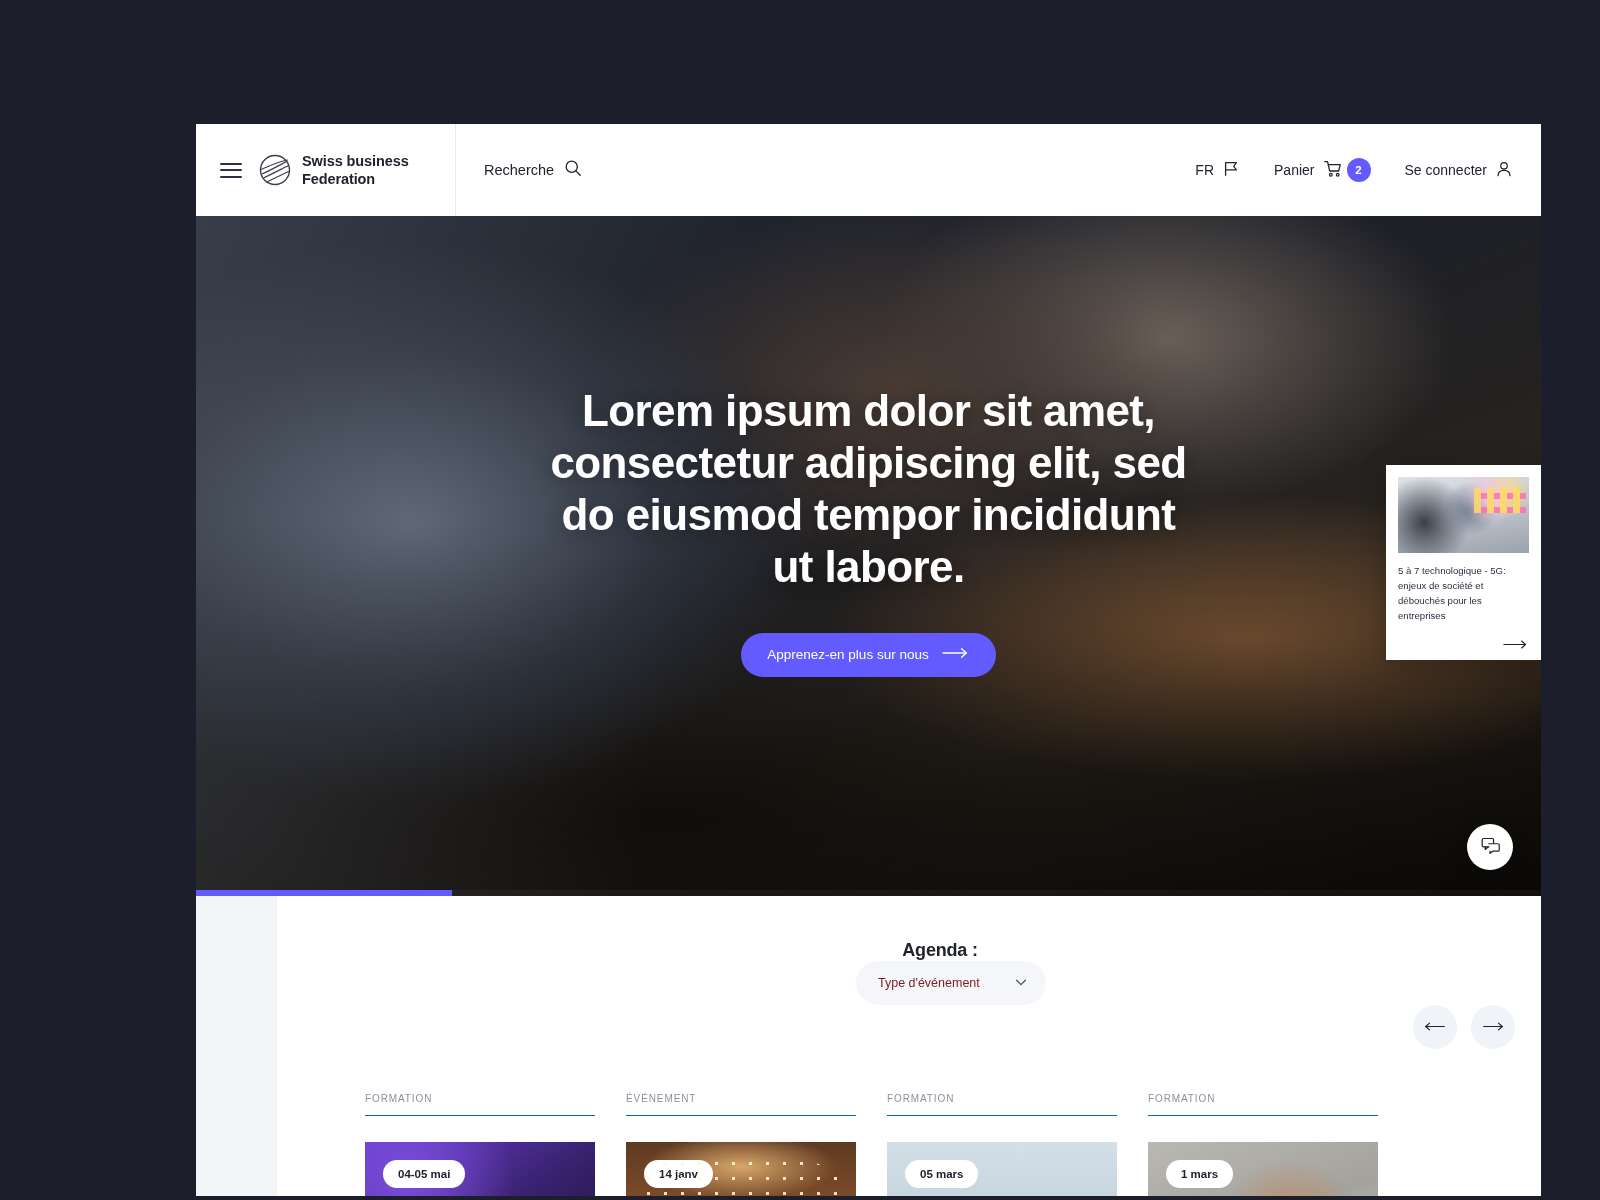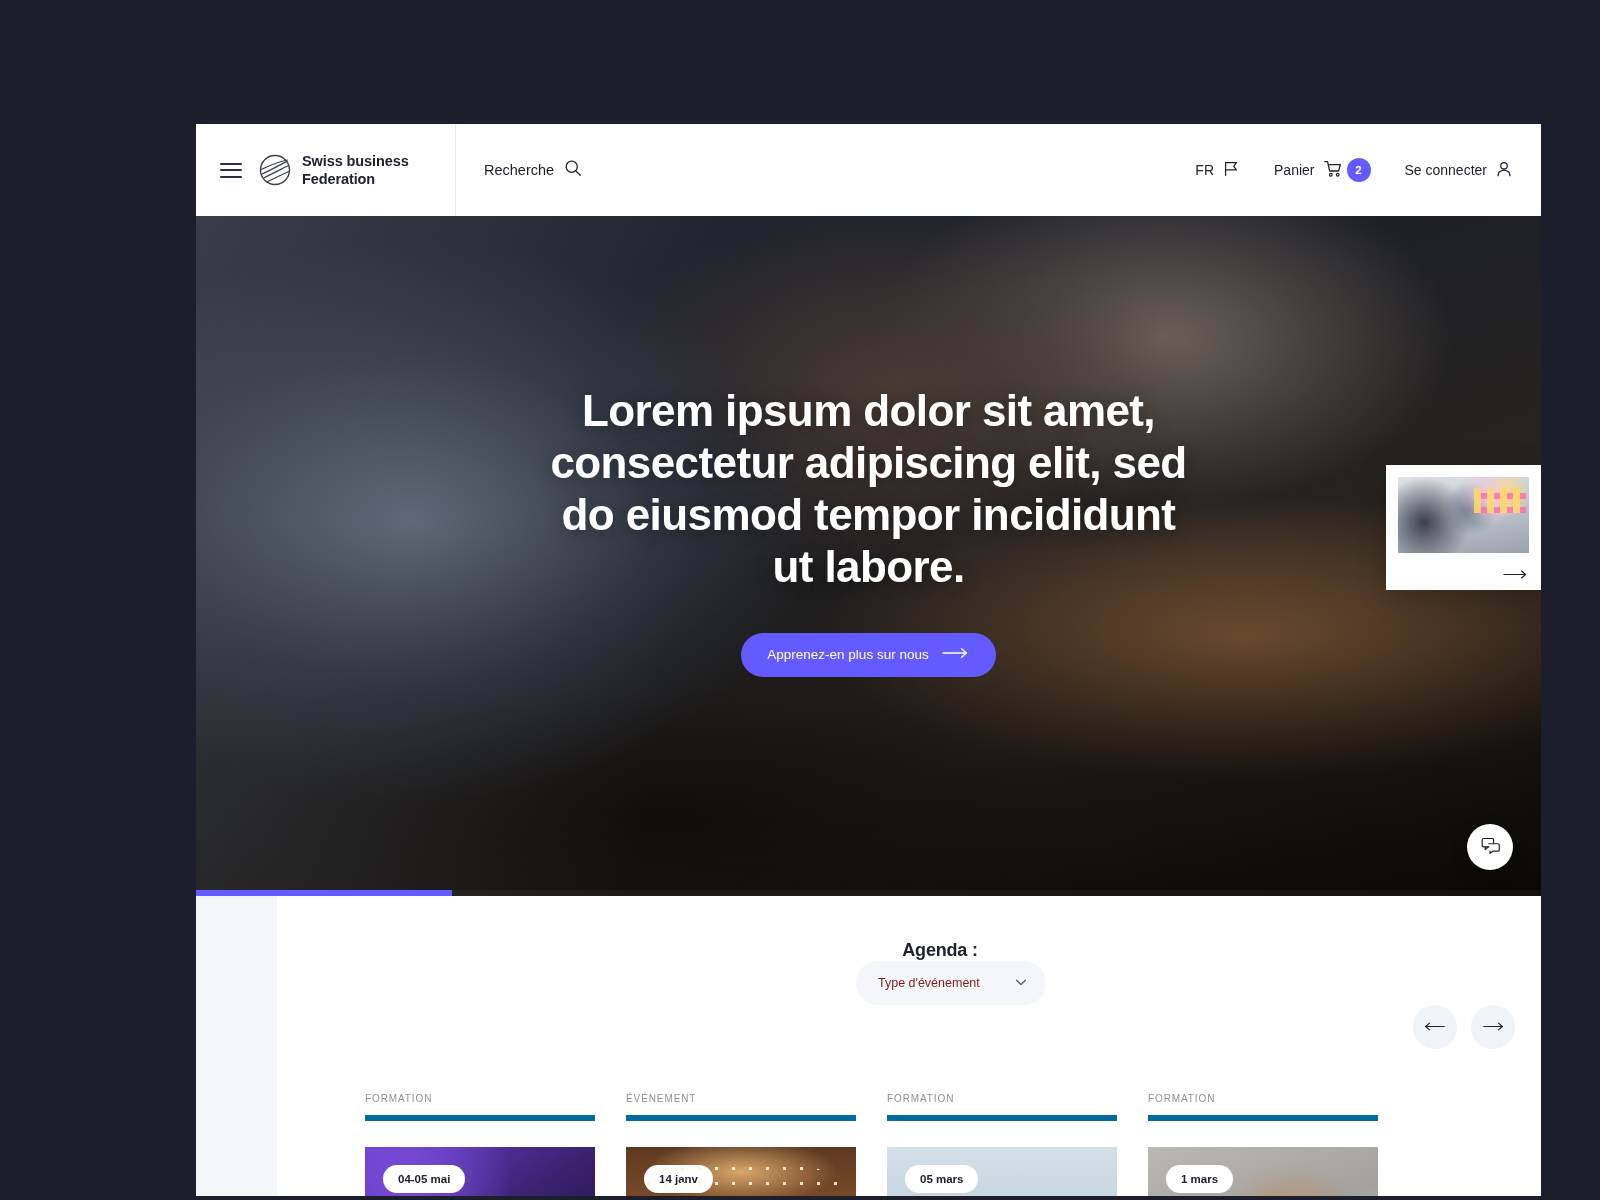--- a/index.html
+++ b/index.html
@@ -237,21 +237,21 @@
   .cards {
     display: flex;
     gap: 31px;
     margin-top: 44px;
   }
   .card { width: 230px; flex: 0 0 230px; }
   .card-cat {
     font-size: 10px; letter-spacing: 0.9px;
     color: #8b909e;
     padding-bottom: 11px;
-    border-bottom: 6px solid #0369a1;
+    border-bottom: 1px solid #0369a1;
   }
   .card-img {
     margin-top: 26px;
     height: 178px;
     position: relative;
     overflow: hidden;
   }
   .card-img.i1 {
     background:
       radial-gradient(circle at 30% 62%, #ff3d8b 0%, rgba(255,61,139,0) 16%),
@@ -392,20 +392,21 @@
           <svg viewBox="0 0 30 12" width="28" height="12">
             <line x1="1" y1="6" x2="26" y2="6" stroke="#fff" stroke-width="1.5" stroke-linecap="round"></line>
             <path d="M21 1.5 L26 6 L21 10.5" fill="none" stroke="#fff" stroke-width="1.5" stroke-linecap="round" stroke-linejoin="round"></path>
           </svg>
         </span>
       </button>
     </div>
 
     <div class="news-card">
       <div class="news-thumb"></div>
+      <div class="news-text">5 à 7 technologique - 5G: enjeux de société et débouchés pour les entreprises</div>
       <div class="news-arrow">
         <svg viewBox="0 0 30 12" width="26" height="11">
           <line x1="1" y1="6" x2="26" y2="6" stroke="#20232f" stroke-width="1.3" stroke-linecap="round"></line>
           <path d="M21.5 2 L26 6 L21.5 10" fill="none" stroke="#20232f" stroke-width="1.3" stroke-linecap="round" stroke-linejoin="round"></path>
         </svg>
       </div>
     </div>
 
     <div class="chat-fab">
       <span>

